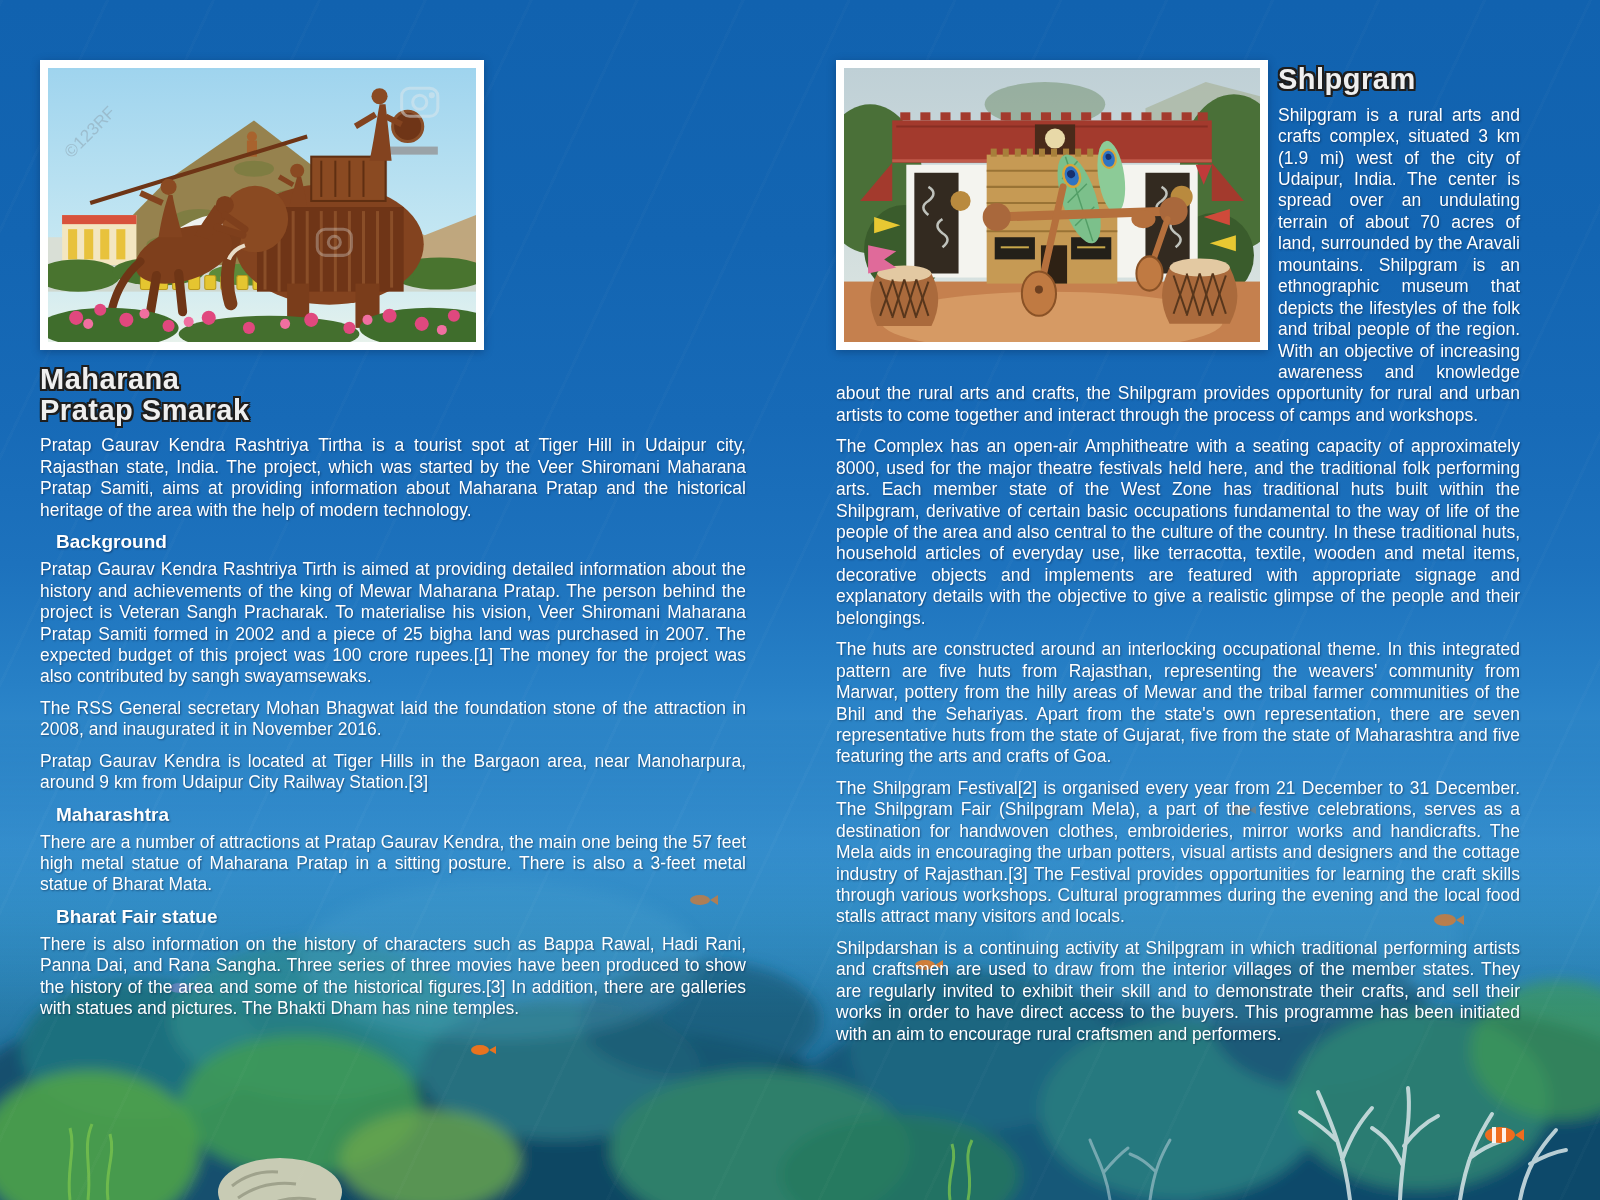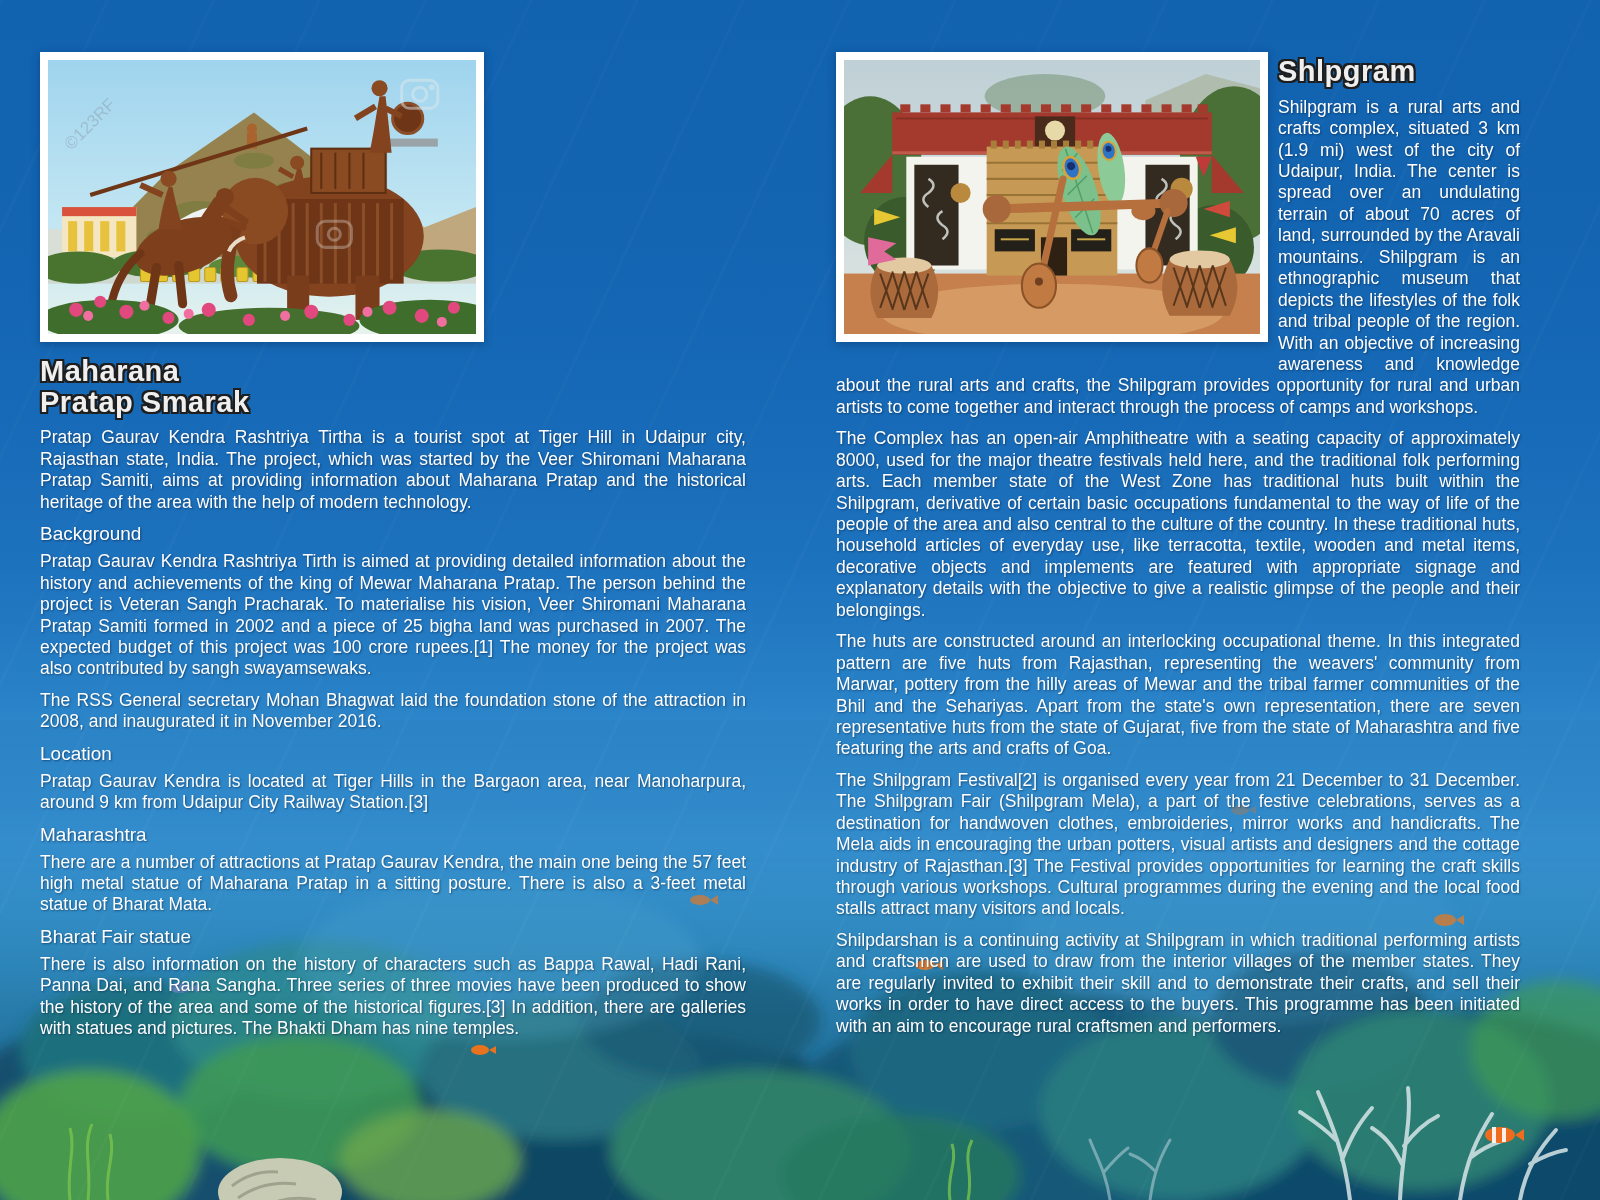--- a/index.html
+++ b/index.html
@@ -7,40 +7,40 @@
   .page{position:relative;width:1600px;height:1200px;
     background:linear-gradient(180deg,
       #1162af 0%,#1365b2 20%,#176ab7 35%,#1d72bd 47%,#2780c6 57%,
       #338dce 64%,#3d97d3 70%,#3490c4 76%,#2a7fae 83%,#226f9a 89%,
       #1b6189 95%,#155478 100%);}
   .streaks{position:absolute;inset:0;pointer-events:none;opacity:.5;
     background:repeating-linear-gradient(115deg,
       rgba(255,255,255,0.045) 0 3px,rgba(255,255,255,0) 3px 96px);}
   .reef{position:absolute;left:0;bottom:0;width:1600px;height:480px;}
 
-  .column{position:absolute;top:52px;color:#fff;}
+  .column{position:absolute;top:60px;color:#fff;}
   .col-left{left:40px;width:706px;}
   .col-right{left:836px;width:684px;}
 
   .photo{float:left;box-sizing:border-box;background:#fff;padding:8px;
     margin:0 10px 14px 0;box-shadow:0 2px 8px rgba(0,30,70,.35);}
   .photo-left{width:444px;height:290px;}
   .photo-right{width:432px;height:290px;}
   .photo svg{display:block;width:100%;height:100%;}
 
   h1.title{margin:4px 0 10px;font-size:29px;line-height:1.06;font-weight:bold;
     letter-spacing:.5px;color:#efefef;
     text-shadow:-2px -2px 0 #1e1e1e,2px -2px 0 #1e1e1e,-2px 2px 0 #1e1e1e,
       2px 2px 0 #1e1e1e,0 -2px 0 #1e1e1e,0 2px 0 #1e1e1e,
       -2px 0 0 #1e1e1e,2px 0 0 #1e1e1e;}
   .col-left h1.title{max-width:232px;}
 
   p.body{margin:0 0 10px;font-size:17.5px;line-height:1.225;text-align:justify;
     text-shadow:1px 1px 2px rgba(0,25,60,.5);}
-  h2.sec{clear:left;margin:2px 0 6px;font-size:19px;font-weight:normal;
+  h2.sec{clear:left;margin:2px 16px 6px;font-size:19px;font-weight:bold;
     text-shadow:1px 1px 2px rgba(0,25,60,.55);}
 </style>
 </head>
 <body>
 
 <div class="page">
 
   <svg class="reef" viewBox="0 0 1600 480" preserveAspectRatio="none">
     <defs>
       <filter id="soft" x="-40%" y="-40%" width="180%" height="180%">
@@ -299,21 +299,20 @@
       </svg>
     </figure>
 
     <h1 class="title">Maharana Pratap Smarak</h1>
     <p class="body">Pratap Gaurav Kendra Rashtriya Tirtha is a tourist spot at Tiger Hill in Udaipur city, Rajasthan state, India. The project, which was started by the Veer Shiromani Maharana Pratap Samiti, aims at providing information about Maharana Pratap and the historical heritage of the area with the help of modern technology.</p>
 
     <h2 class="sec">Background</h2>
     <p class="body">Pratap Gaurav Kendra Rashtriya Tirth is aimed at providing detailed information about the history and achievements of the king of Mewar Maharana Pratap. The person behind the project is Veteran Sangh Pracharak. To materialise his vision, Veer Shiromani Maharana Pratap Samiti formed in 2002 and a piece of 25 bigha land was purchased in 2007. The expected budget of this project was 100 crore rupees.[1] The money for the project was also contributed by sangh swayamsewaks.</p>
     <p class="body">The RSS General secretary Mohan Bhagwat laid the foundation stone of the attraction in 2008, and inaugurated it in November 2016.</p>
 
-    <h2 class="sec">Location</h2>
     <p class="body">Pratap Gaurav Kendra is located at Tiger Hills in the Bargaon area, near Manoharpura, around 9 km from Udaipur City Railway Station.[3]</p>
 
     <h2 class="sec">Maharashtra</h2>
     <p class="body">There are a number of attractions at Pratap Gaurav Kendra, the main one being the 57 feet high metal statue of Maharana Pratap in a sitting posture. There is also a 3-feet metal statue of Bharat Mata.</p>
 
     <h2 class="sec">Bharat Fair statue</h2>
     <p class="body">There is also information on the history of characters such as Bappa Rawal, Hadi Rani, Panna Dai, and Rana Sangha. Three series of three movies have been produced to show the history of the area and some of the historical figures.[3] In addition, there are galleries with statues and pictures. The Bhakti Dham has nine temples.</p>
   </article>
 
   <article class="column col-right">

